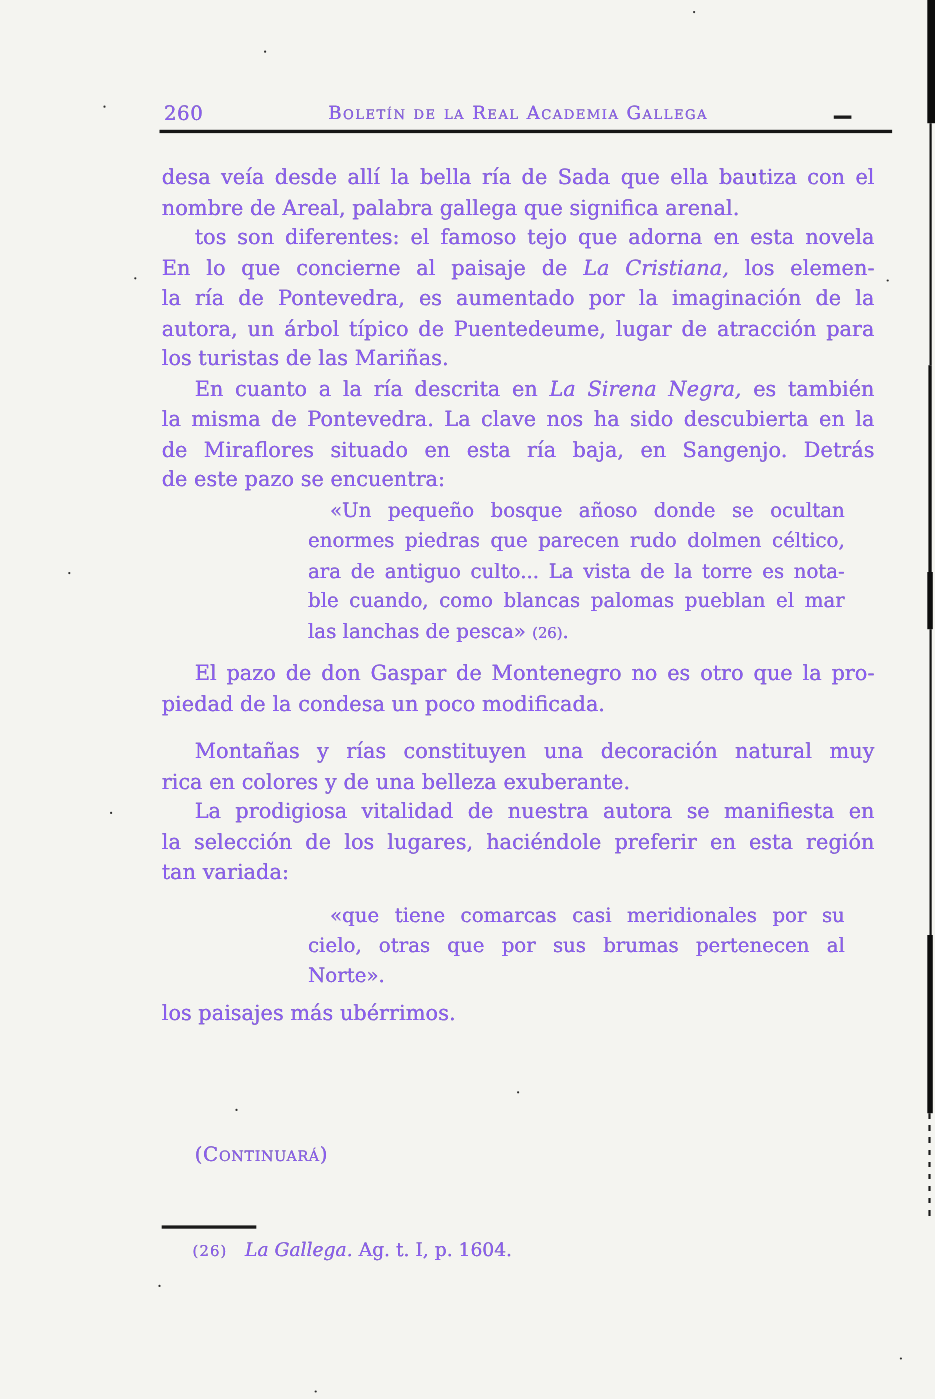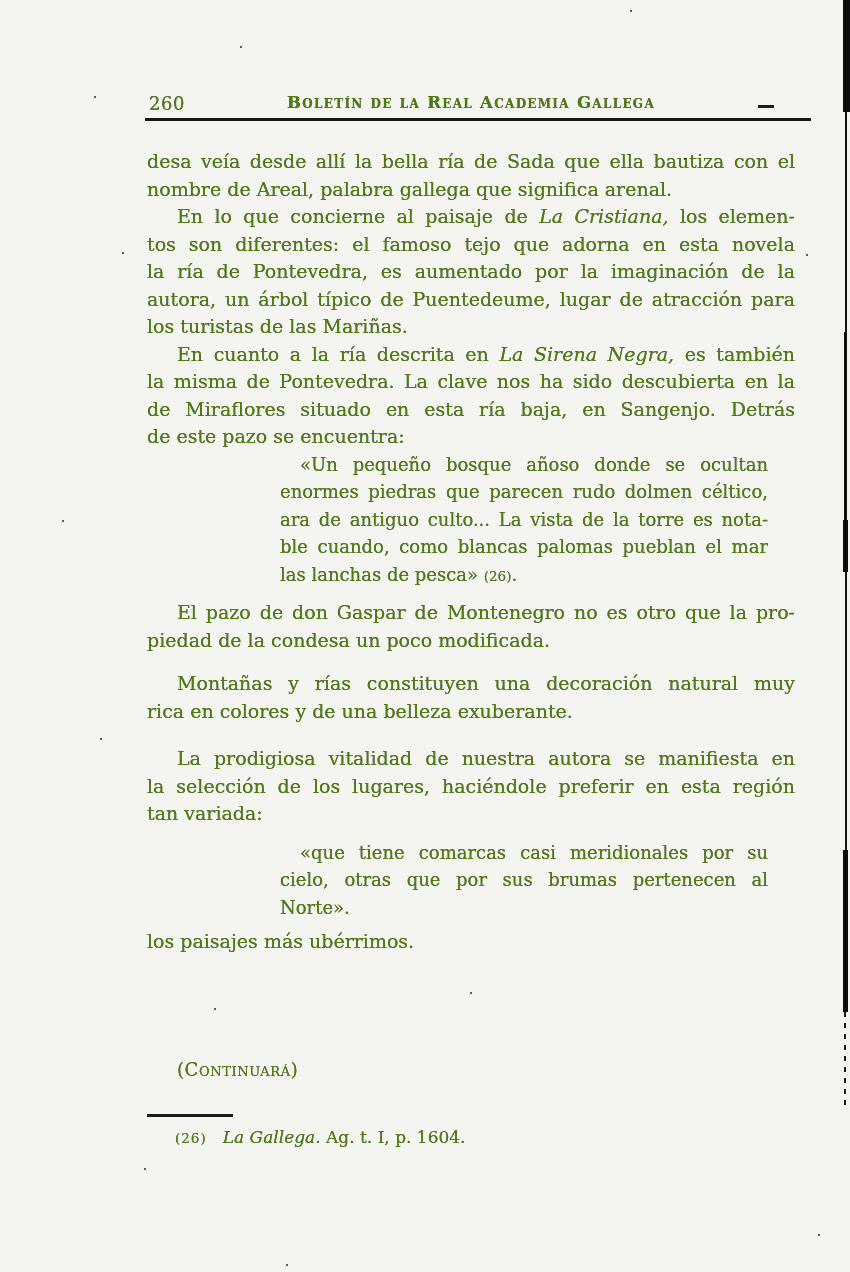--- a/index.html
+++ b/index.html
@@ -1,40 +1,40 @@
 <!DOCTYPE html>
 <html><head>
 <meta charset="utf-8">
 <style>
   html,body{margin:0;padding:0;background:#e9e9e5;}
   .page{position:relative;width:850px;height:1272px;background:#f4f4f0;overflow:hidden;
-        font-family:"DejaVu Serif","Liberation Serif",serif;color:#4d7c0f;}
+        font-family:"DejaVu Serif","Liberation Serif",serif;color:#8b5cf6;}
   .ink{text-shadow:0 0 .5px rgba(25,25,25,.65);}
 
   
   .header{position:absolute;left:147px;top:92px;width:648px;height:24px;}
   .pageno{position:absolute;left:2px;top:1px;font-size:18px;letter-spacing:.5px;}
   .htitle{position:absolute;left:0;right:0;top:1px;text-align:center;
-          font-variant:small-caps;font-weight:700;font-size:16.5px;letter-spacing:1.3px;}
+          font-variant:small-caps;font-weight:400;font-size:16.5px;letter-spacing:1.3px;}
   .hrule{position:absolute;left:145px;top:118px;width:666px;height:3px;background:#161616;}
 
   
   .content{position:absolute;left:147px;top:148px;width:648px;font-size:19px;}
   .line{height:27.5px;line-height:27.5px;text-align:justify;text-align-last:left;
         overflow:hidden;white-space:normal;}
   .line.just{text-align-last:justify;}
   .block{margin:0;}
   .block.paragraph.indent .line:first-child{text-indent:30px;}
   .block.quote{margin-left:133px;margin-right:27px;font-size:18px;}
   .block.quote .line:first-child{text-indent:20px;}
   .block.continuation{margin-top:100px;font-size:18px;font-variant:small-caps;
                       letter-spacing:.6px;padding-left:30px;}
   .content .block:nth-child(5){margin-top:11px;}
   .content .block:nth-child(6){margin-top:16px;}
-  .content .block:nth-child(7){margin-top:20px;}
+  .content .block:nth-child(7){margin-top:0;}
   .content .block:nth-child(8){margin-top:11px;}
   .content .block:nth-child(9){margin-top:7px;}
   .fnref{font-size:13.5px;}
   i{font-style:italic;text-align:center;}
 
   
   .footnote{position:absolute;left:147px;top:1114px;width:648px;}
   .fnrule{width:86px;height:3px;background:#1a1a1a;}
   .fntext{margin-top:10px;padding-left:28px;font-size:17px;}
   .fnmarker{font-size:13.5px;margin-right:16px;letter-spacing:1px;}
@@ -68,22 +68,22 @@
     <span class="htitle">Boletín de la Real Academia Gallega</span>
   </div>
   <div class="hrule"></div>
 
   <div class="content ink">
       <div class="block paragraph">
         <div class="line just">desa veía desde allí la bella ría de Sada que ella bautiza con el</div>
         <div class="line">nombre de Areal, palabra gallega que significa arenal.</div>
       </div>
       <div class="block paragraph indent">
+        <div class="line just">tos son diferentes: el famoso tejo que adorna en esta novela</div>
         <div class="line just">En lo que concierne al paisaje de <i>La Cristiana,</i> los elemen-</div>
-        <div class="line just">tos son diferentes: el famoso tejo que adorna en esta novela</div>
         <div class="line just">la ría de Pontevedra, es aumentado por la imaginación de la</div>
         <div class="line just">autora, un árbol típico de Puentedeume, lugar de atracción para</div>
         <div class="line">los turistas de las Mariñas.</div>
       </div>
       <div class="block paragraph indent">
         <div class="line just">En cuanto a la ría descrita en <i>La Sirena Negra,</i> es también</div>
         <div class="line just">la misma de Pontevedra. La clave nos ha sido descubierta en la</div>
         <div class="line just">de Miraflores situado en esta ría baja, en Sangenjo. Detrás</div>
         <div class="line">de este pazo se encuentra:</div>
       </div>

